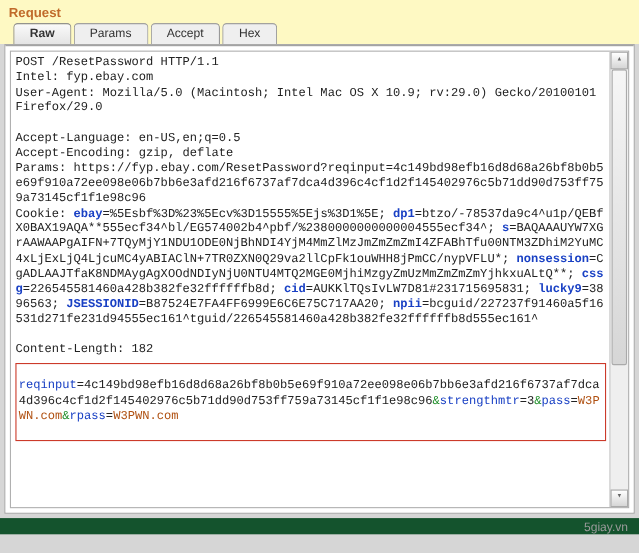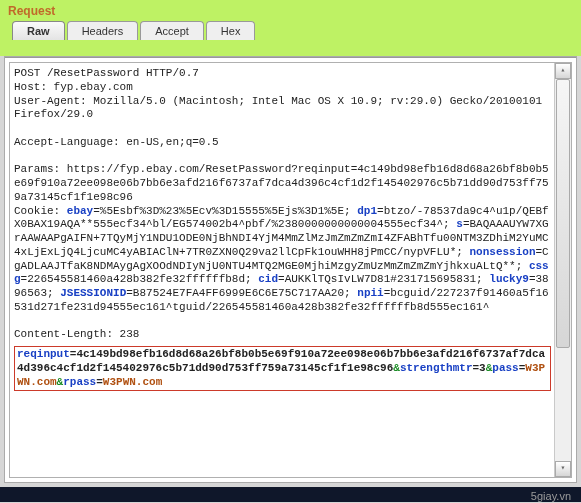--- a/index.html
+++ b/index.html
@@ -10,22 +10,22 @@
     background: #d6d6d6;
     width: 581px;
   }
   .window {
     background: #fff;
     margin: 0px 4px 4px 4px;
     border: 1px solid #aaa;
     position: relative;
   }
   .title-bar {
-    background: #bef264;
-    padding: 2px 4px 16px 4px;
+    background: #fef9c3;
+    padding: 2px 4px 0 4px;
   }
   .panel-title {
     color: #c06a2a;
     font-weight: bold;
     font-size: 12px;
     padding: 2px 4px 3px 4px;
   }
   .tabs {
     display: flex;
     gap: 2px;
@@ -66,79 +66,78 @@
     height: 406px;
     overflow: hidden;
     position: relative;
   }
   .content .line { white-space: pre-wrap; word-break: break-all; }
   .cblue { color: #1940c4; font-weight: bold; }
   .cgreen { color: #1a8c24; }
   .body-box {
     border: 1px solid #cc3a2a;
     margin-top: 4px;
-    padding: 1px 2px;
-    font-weight: bold;
+    padding: 14px 2px;
   }
   .body-box .segblue { color: #1940c4; }
   .body-box .segorange { color: #b05112; }
   .scrollbar {
     position:absolute;
     right:0;top:0;bottom:0;width:16px;
     background:#efefef;
     border-left:1px solid #c9c9c9;
     display:flex;flex-direction:column;align-items:center;
   }
   .sb-btn{width:14px;height:14px;background:linear-gradient(#fff,#d6d6d6);border:1px solid #aaa;font-size:8px;line-height:12px;text-align:center;color:#666;}
   .sb-track{flex:1;position:relative;width:100%;}
   .sb-thumb{position:absolute;top:0;left:1px;right:1px;height:70%;background:linear-gradient(#f6f6f6,#d6d6d6);border:1px solid #aaa;border-radius:2px;}
   .footer {
     text-align: right;
     color: #9a9a9a;
     font-family: Arial, sans-serif;
     font-size: 11px;
     padding: 3px 10px 0 0;
-    background:#0f172a;
+    background:#14532d;
   }
 </style>
 </head>
 <body>
 
 <div class="title-bar">
   <div class="panel-title">Request</div>
   <div class="tabs">
     <div class="tab active">Raw</div>
-    <div class="tab">Headers</div>
+    <div class="tab">Params</div>
     <div class="tab">Accept</div>
     <div class="tab">Hex</div>
   </div>
 </div>
 
 <div class="window">
   <div class="content-wrap">
     <div class="content">
       <div class="scrollbar">
         <div class="sb-btn">▴</div>
         <div class="sb-track">
             <div class="sb-thumb"></div>
           </div>
         <div class="sb-btn">▾</div>
       </div>
 
       <div style="padding-right:18px;">
-      <span class="line">POST /ResetPassword HTTP/0.7</span><br>
-      <span class="line">Host: fyp.ebay.com</span><br>
+      <span class="line">POST /ResetPassword HTTP/1.1</span><br>
+      <span class="line">Intel: fyp.ebay.com</span><br>
       <span class="line">User-Agent: Mozilla/5.0 (Macintosh; Intel Mac OS X 10.9; rv:29.0) Gecko/20100101 Firefox/29.0</span><br>
       <br>
       <span class="line">Accept-Language: en-US,en;q=0.5</span><br>
-      <br>
+      <span class="line">Accept-Encoding: gzip, deflate</span><br>
       <span class="line"><span>Params: </span><span>https://fyp.ebay.com/ResetPassword?reqinput=4c149bd98efb16d8d68a26bf8b0b5e69f910a72ee098e06b7bb6e3afd216f6737af7dca4d396c4cf1d2f145402976c5b71dd90d753ff759a73145cf1f1e98c96</span></span><br>
       <span class="line"><span>Cookie: </span><span class="cblue">ebay</span><span>=%5Esbf%3D%23%5Ecv%3D15555%5Ejs%3D1%5E</span>; <span class="cblue">dp1</span><span>=btzo/-78537da9c4^u1p/QEBfX0BAX19AQA**555ecf34^bl/EG574002b4^pbf/%2380000000000004555ecf34^</span>; <span class="cblue">s</span><span>=BAQAAAUYW7XGrAAWAAPgAIFN+7TQyMjY1NDU1ODE0NjBhNDI4YjM4MmZlMzJmZmZmZmI4ZFABhTfu00NTM3ZDhiM2YuMC4xLjExLjQ4LjcuMC4yABIAClN+7TR0ZXN0Q29va2llCpFk1ouWHH8jPmCC/nypVFLU*</span>; <span class="cblue">nonsession</span><span>=CgADLAAJTfaK8NDMAygAgXOOdNDIyNjU0NTU4MTQ2MGE0MjhiMzgyZmUzMmZmZmZmYjhkxuALtQ**</span>; <span class="cblue">cssg</span><span>=226545581460a428b382fe32ffffffb8d</span>; <span class="cblue">cid</span><span>=AUKKlTQsIvLW7D81#231715695831</span>; <span class="cblue">lucky9</span><span>=3896563</span>; <span class="cblue">JSESSIONID</span><span>=B87524E7FA4FF6999E6C6E75C717AA20</span>; <span class="cblue">npii</span><span>=bcguid/227237f91460a5f16531d271fe231d94555ec161^tguid/226545581460a428b382fe32ffffffb8d555ec161^</span></span><br>
       <br>
-      <span class="line">Content-Length: 238</span><br>
+      <span class="line">Content-Length: 182</span><br>
 
       <div class="body-box">
         <span class="line"><span class="segblue">reqinput</span><span>=4c149bd98efb16d8d68a26bf8b0b5e69f910a72ee098e06b7bb6e3afd216f6737af7dca4d396c4cf1d2f145402976c5b71dd90d753ff759a73145cf1f1e98c96</span><span class="cgreen">&amp;</span><span class="segblue">strengthmtr</span><span>=3</span><span class="cgreen">&amp;</span><span class="segblue">pass</span><span>=</span><span class="segorange">W3PWN.com</span><span class="cgreen">&amp;</span><span class="segblue">rpass</span><span>=</span><span class="segorange">W3PWN.com</span></span>
       </div>
       </div>
 
     </div>
   </div>
 </div>
 

